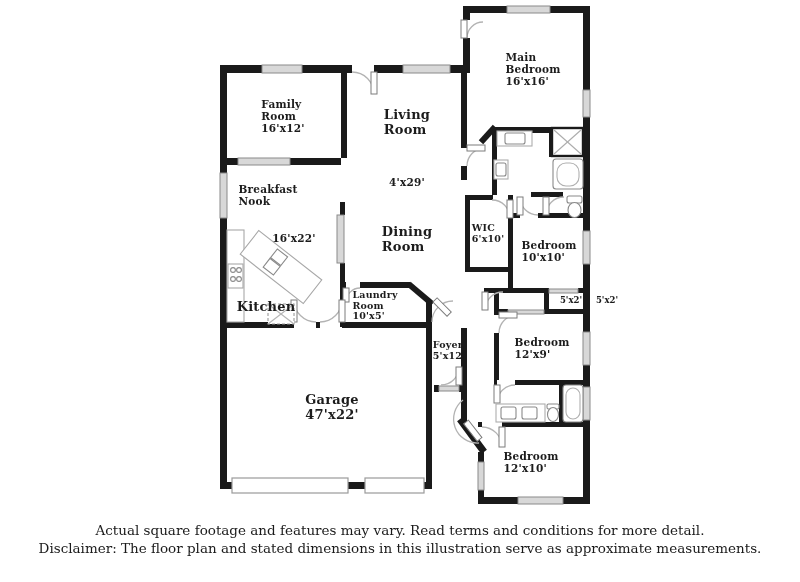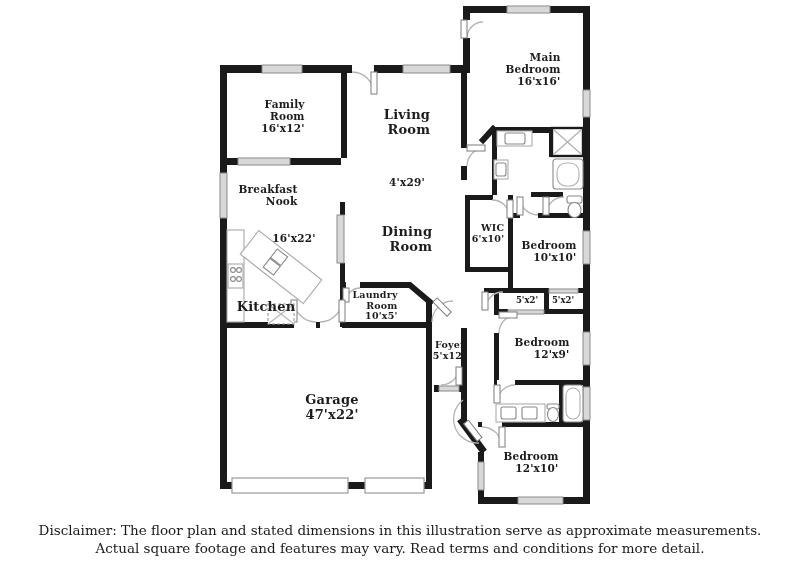--- a/index.html
+++ b/index.html
@@ -1,24 +1,24 @@
 <!DOCTYPE html>
 <html><head>
 <meta charset="utf-8">
 <style>
   html,body{margin:0;padding:0;background:#fff;}
   .stage{position:relative;width:800px;height:582px;background:#ffffff;overflow:hidden;
          font-family:"DejaVu Serif","Liberation Serif",serif;}
   .plan-svg{position:absolute;left:0;top:0;}
-  .lbl{position:absolute;transform:translate(-50%,-50%);text-align:right;
+  .lbl{position:absolute;transform:translate(-50%,-50%);text-align:left;
        font-weight:bold;color:#1c1c1c;font-size:10.5px;line-height:1.12;
        white-space:pre-line;letter-spacing:.2px;}
   .lbl.lg{font-size:13px;}
   .lbl.sm{font-size:9.5px;}
-  .lbl.xs{font-size:8.5px;letter-spacing:0;}
+  .lbl.xs{font-size:8.5px;letter-spacing:0;margin-left:44px;}
   .disclaimer{position:absolute;left:0;top:521px;width:800px;text-align:center;
        color:#1a1a1a;font-size:13.5px;line-height:1.34;font-weight:normal;}
 </style>
 </head>
 <body>
 
 <div class="stage">
 
 <svg class="plan-svg" width="800" height="582" viewBox="0 0 800 582">
 
@@ -266,17 +266,17 @@
   <div class="lbl" style="left:542px;top:349px">Bedroom
 12'x9'</div>
   <div class="lbl sm" style="left:449px;top:351px">Foyer
 5'x12'</div>
   <div class="lbl" style="left:531px;top:463px">Bedroom
 12'x10'</div>
   <div class="lbl lg" style="left:332px;top:408px">Garage
 47'x22'</div>
 
   <div class="disclaimer">
+    <div>Actual square footage and features may vary. Read terms and conditions for more detail.</div>
     <div>Disclaimer: The floor plan and stated dimensions in this illustration serve as approximate measurements.</div>
-    <div>Actual square footage and features may vary. Read terms and conditions for more detail.</div>
   </div>
 
 </div>
 
 </body></html>

